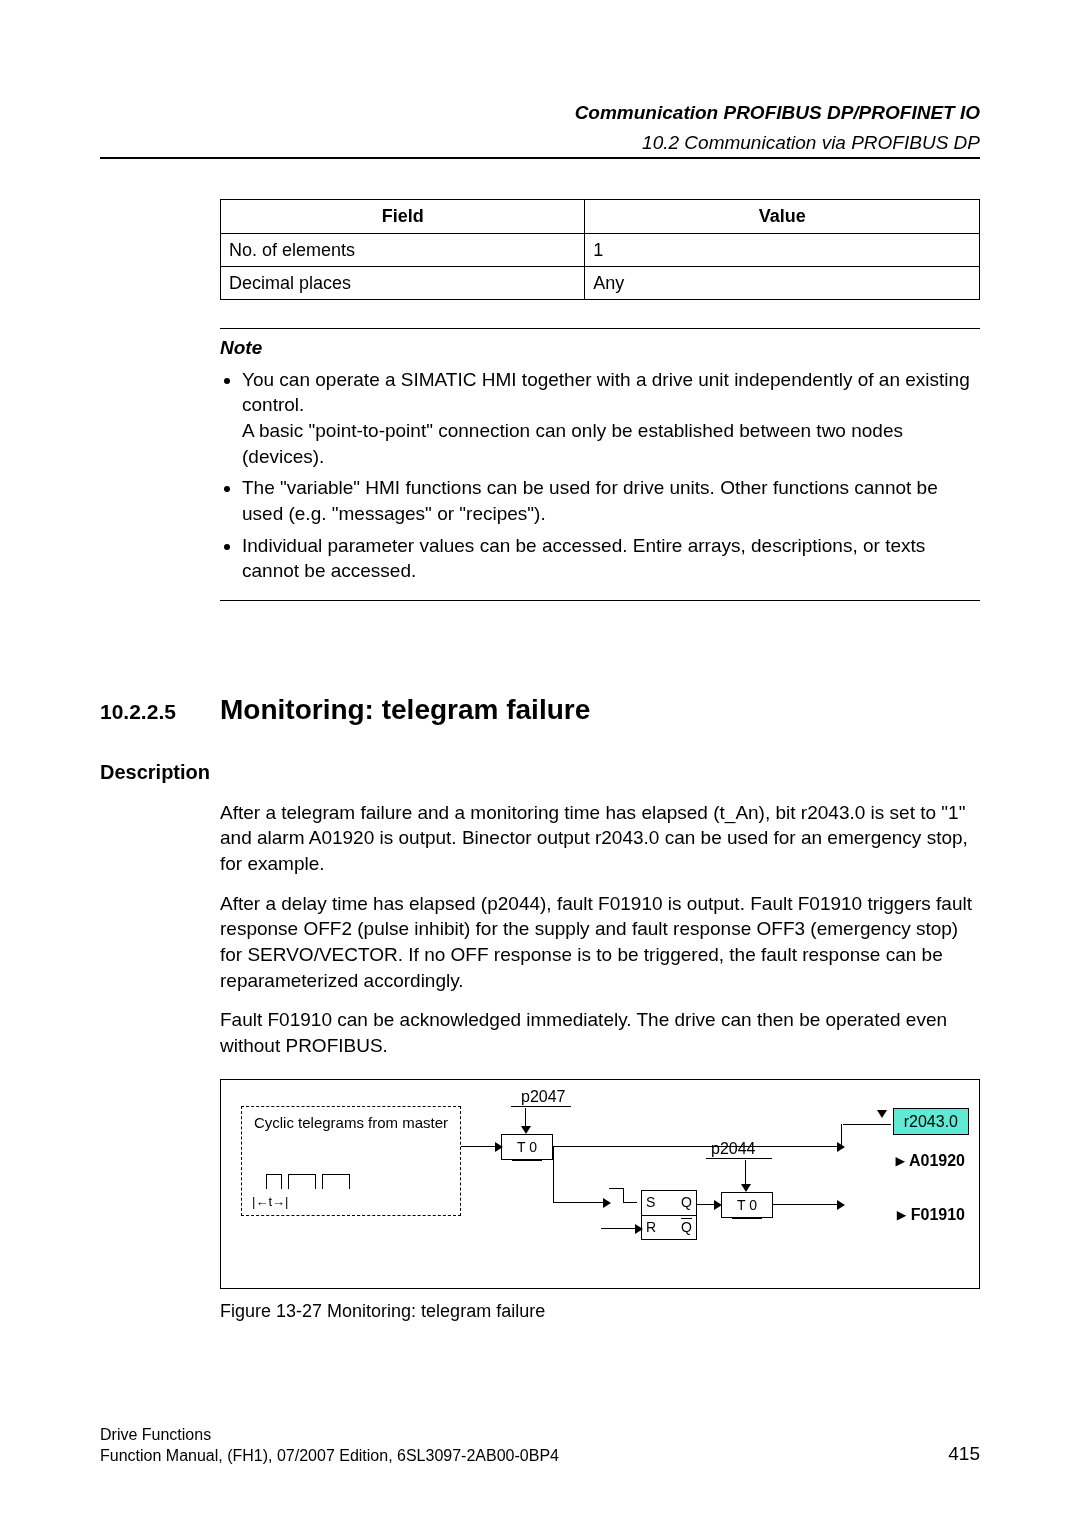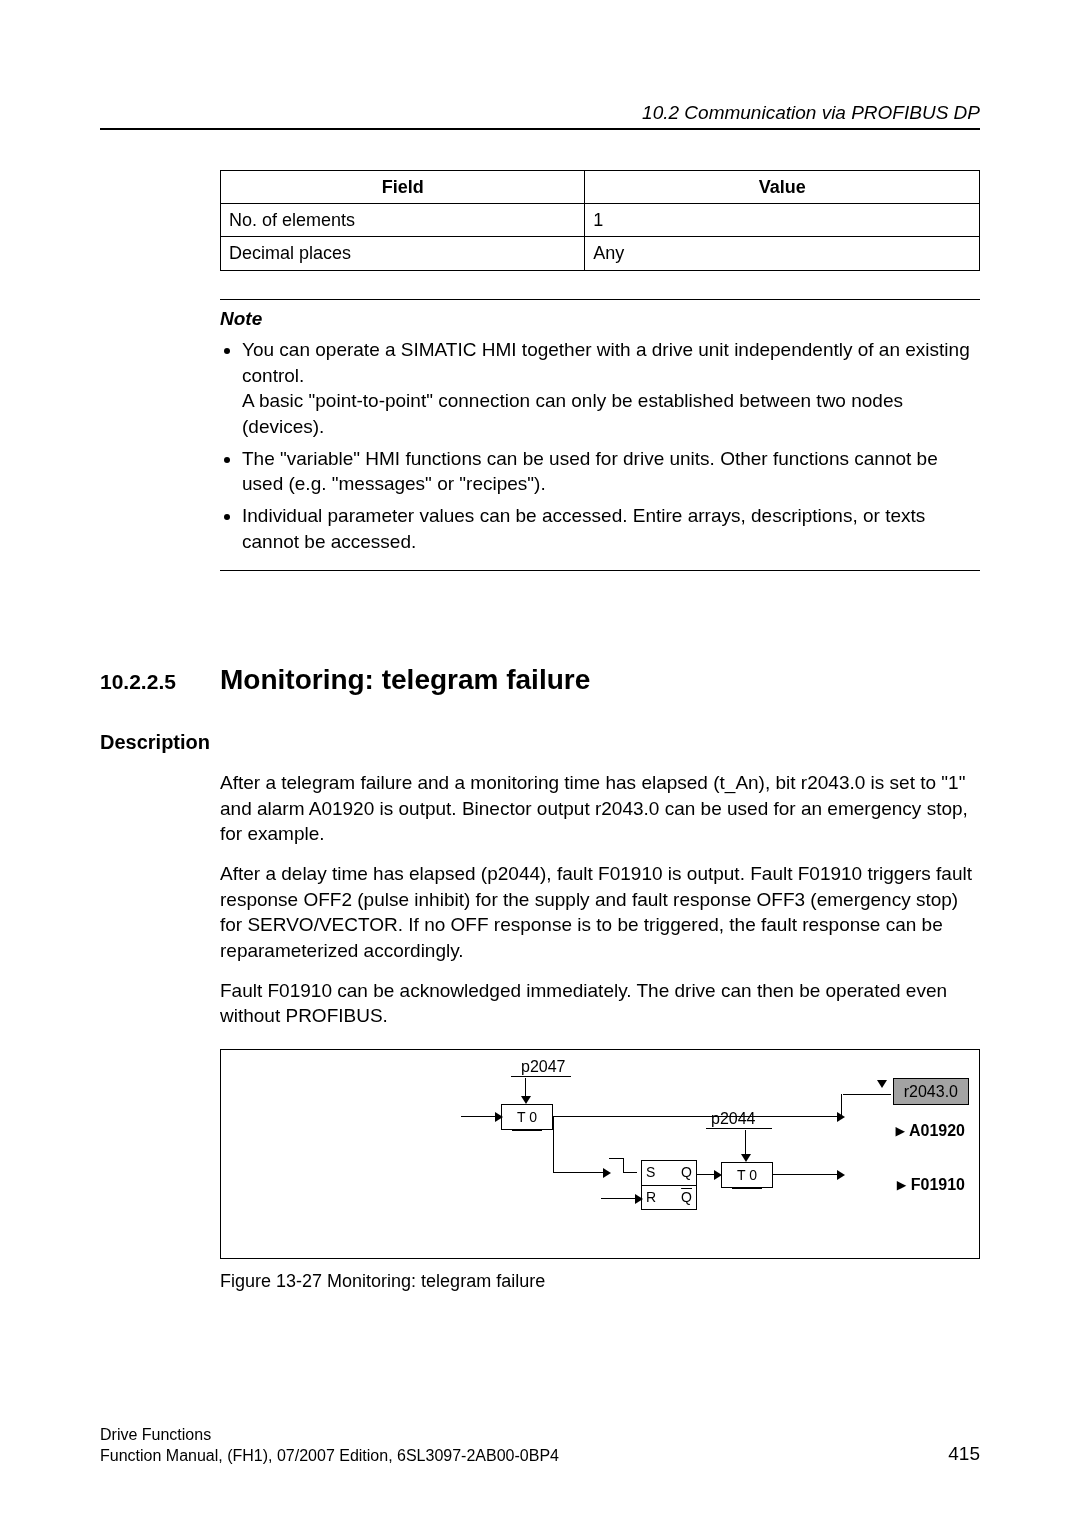--- a/index.html
+++ b/index.html
@@ -156,21 +156,21 @@
     top: 58px;
     font-size: 16px;
   }
   .r2043-box {
     position: absolute;
     border: 1px solid #000;
     right: 10px;
     top: 28px;
     padding: 2px 10px;
     font-size: 16px;
-    background: #a3a3a3;
+    background: #5eead4;
   }
   .a-label, .f-label {
     position: absolute;
     right: 14px;
     font-size: 16px;
     font-weight: bold;
   }
   .a-label { top: 70px; }
   .f-label { top: 124px; }
   .timer1 {
@@ -257,20 +257,21 @@
 
   .pulse-shapes { position:absolute; left:24px; bottom:26px; }
   .pshape { display:inline-block; width:26px; height:14px; border:1px solid #000; border-bottom:none; margin-right:6px; vertical-align:bottom; }
   .pshape.narrow { width:14px; }
 </style>
 </head>
 <body>
 
 <div class="page">
 
+  <div class="running-head">Communication PROFIBUS DP/PROFINET IO</div>
   <div class="running-head sub">10.2 Communication via PROFIBUS DP</div>
   <hr class="hr">
 
   <div class="content-indent">
 
     <table class="table-fv">
       <thead>
         <tr>
           <th style="width:48%">Field</th>
           <th>Value</th>
@@ -312,20 +313,29 @@
 
   <div class="subhead">Description</div>
 
   <div class="content-indent">
     <div class="body-para">After a telegram failure and a monitoring time has elapsed (t_An), bit r2043.0 is set to "1" and alarm A01920 is output. Binector output r2043.0 can be used for an emergency stop, for example.</div>
     <div class="body-para">After a delay time has elapsed (p2044), fault F01910 is output. Fault F01910 triggers fault response OFF2 (pulse inhibit) for the supply and fault response OFF3 (emergency stop) for SERVO/VECTOR. If no OFF response is to be triggered, the fault response can be reparameterized accordingly.</div>
     <div class="body-para">Fault F01910 can be acknowledged immediately. The drive can then be operated even without PROFIBUS.</div>
 
     <div class="figure-box">
 
+      <div class="dashbox">
+        <span>Cyclic telegrams from master</span>
+        <div class="pulse-shapes">
+          <span class="pshape narrow"></span><span class="pshape"></span><span class="pshape"></span>
+        </div>
+        <div class="tlabel">
+          <span>|←</span><span>t</span><span>→|</span>
+        </div>
+      </div>
 
       <div class="p2047-lbl">p2047</div>
       <div class="hline-plain" style="left:290px; top:26px; width:60px;"></div>
       <div class="arrow-d" style="left:304px; top:28px; height:24px;"></div>
 
       <div class="timer1">T   0</div>
 
       <div class="arrow-r" style="left:240px; top:66px; width:40px;"></div>
 
       <div class="arrow-r" style="left:332px; top:66px; width:290px;"></div>

